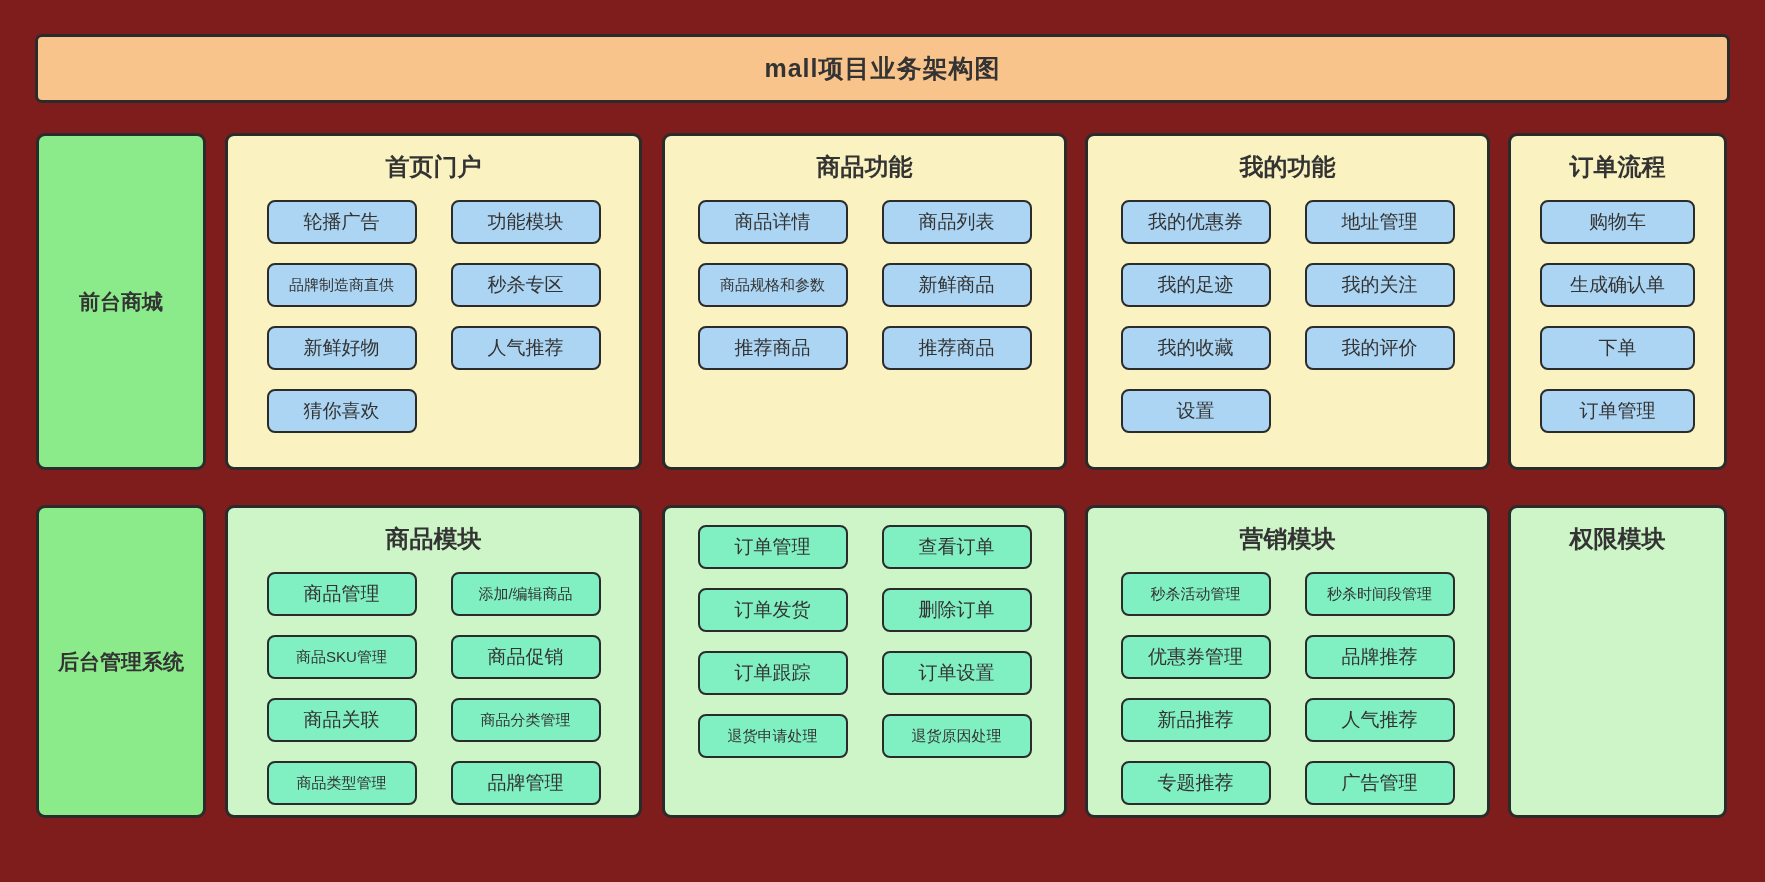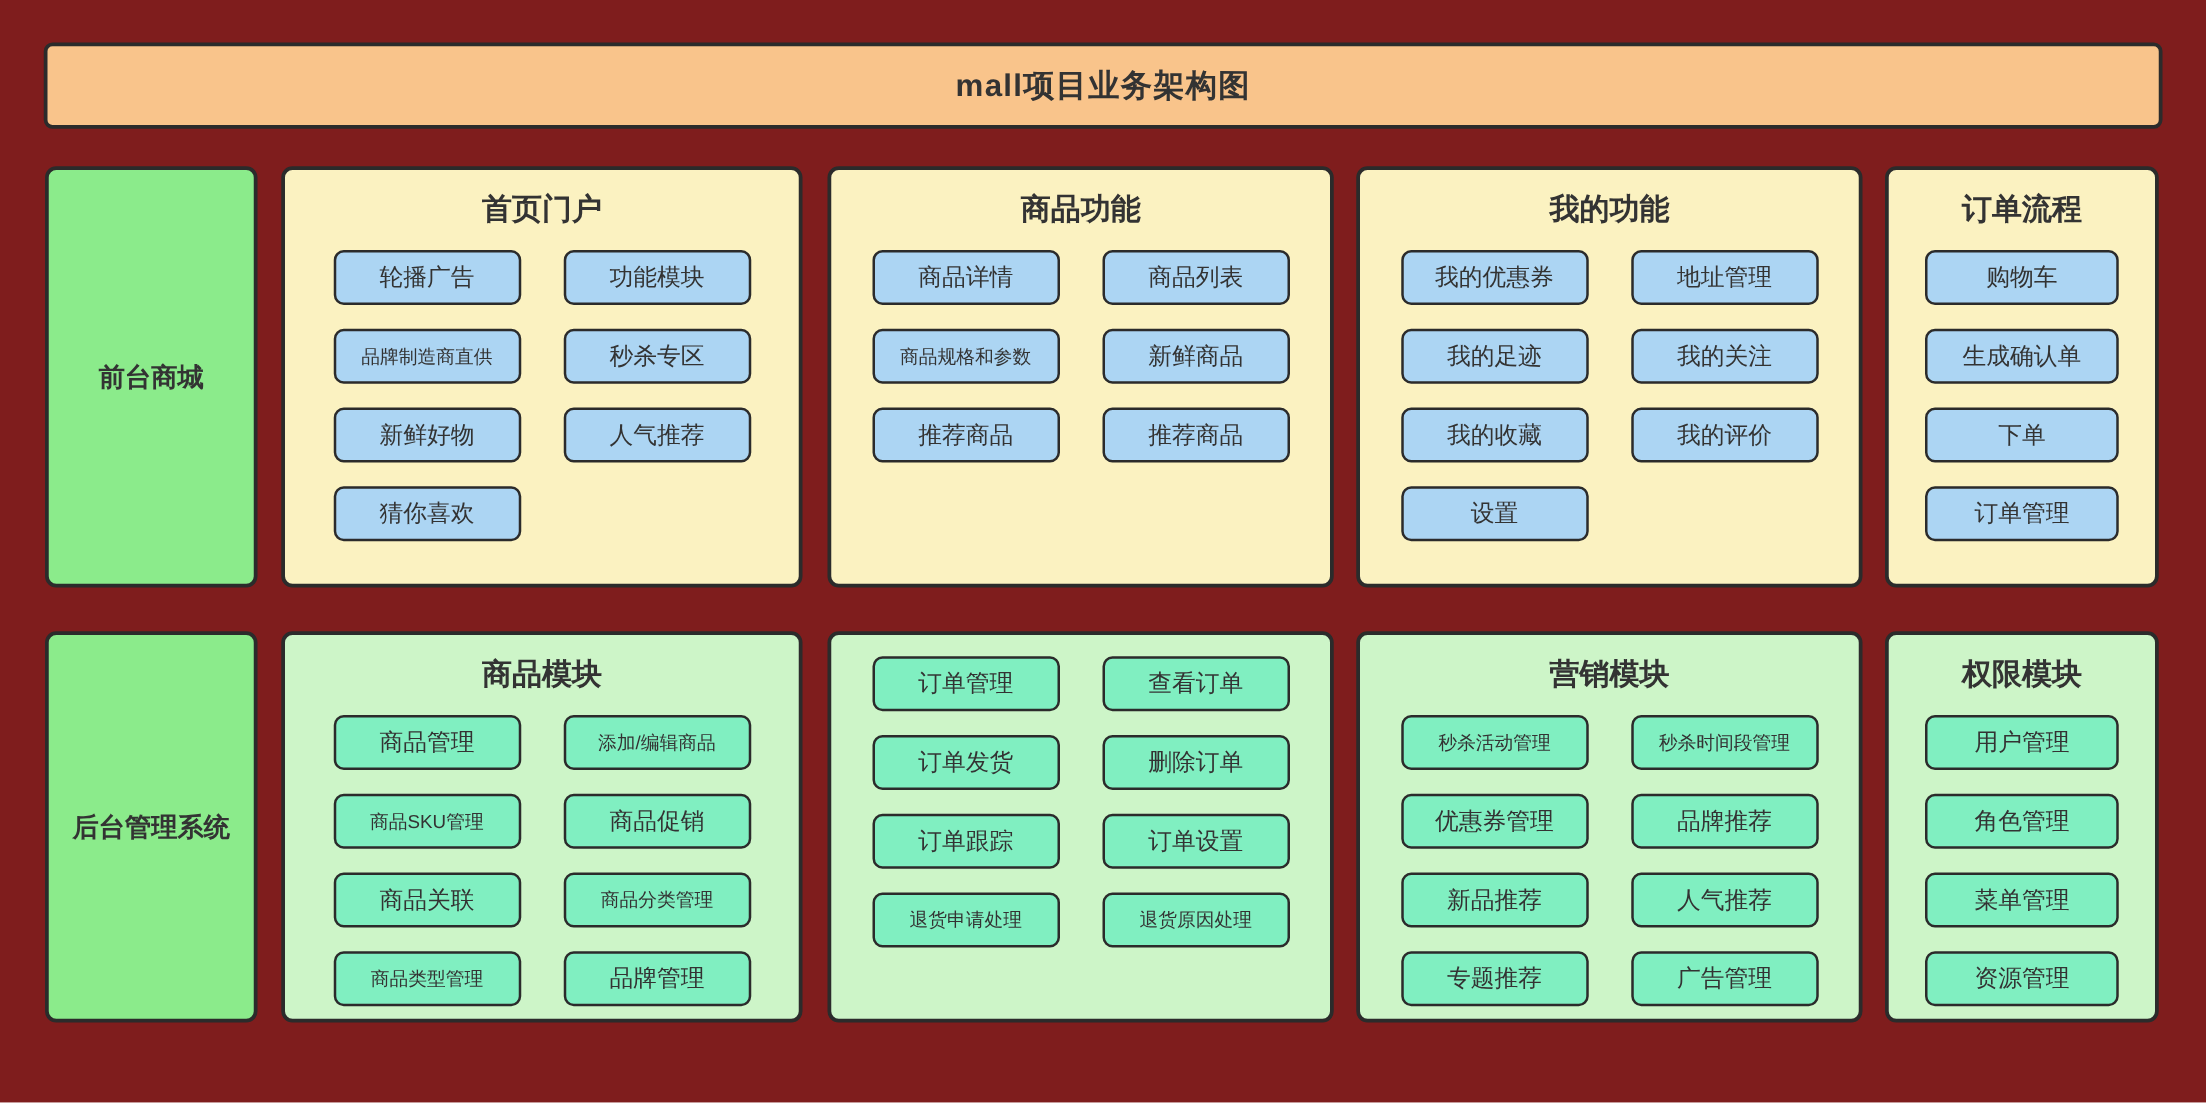--- a/index.html
+++ b/index.html
@@ -149,22 +149,16 @@
           <div class="node">优惠券管理</div>
           <div class="node">品牌推荐</div>
           <div class="node">新品推荐</div>
           <div class="node">人气推荐</div>
           <div class="node">专题推荐</div>
           <div class="node">广告管理</div>
         </div>
     </section>
     <section class="panel pos-3">
       <h2>权限模块</h2>
-      <div class="grid cols-1">
-          <div class="node">用户管理</div>
-          <div class="node">角色管理</div>
-          <div class="node">菜单管理</div>
-          <div class="node">资源管理</div>
-        </div>
     </section>
   </div>
 
 </div>
 
 </body></html>

